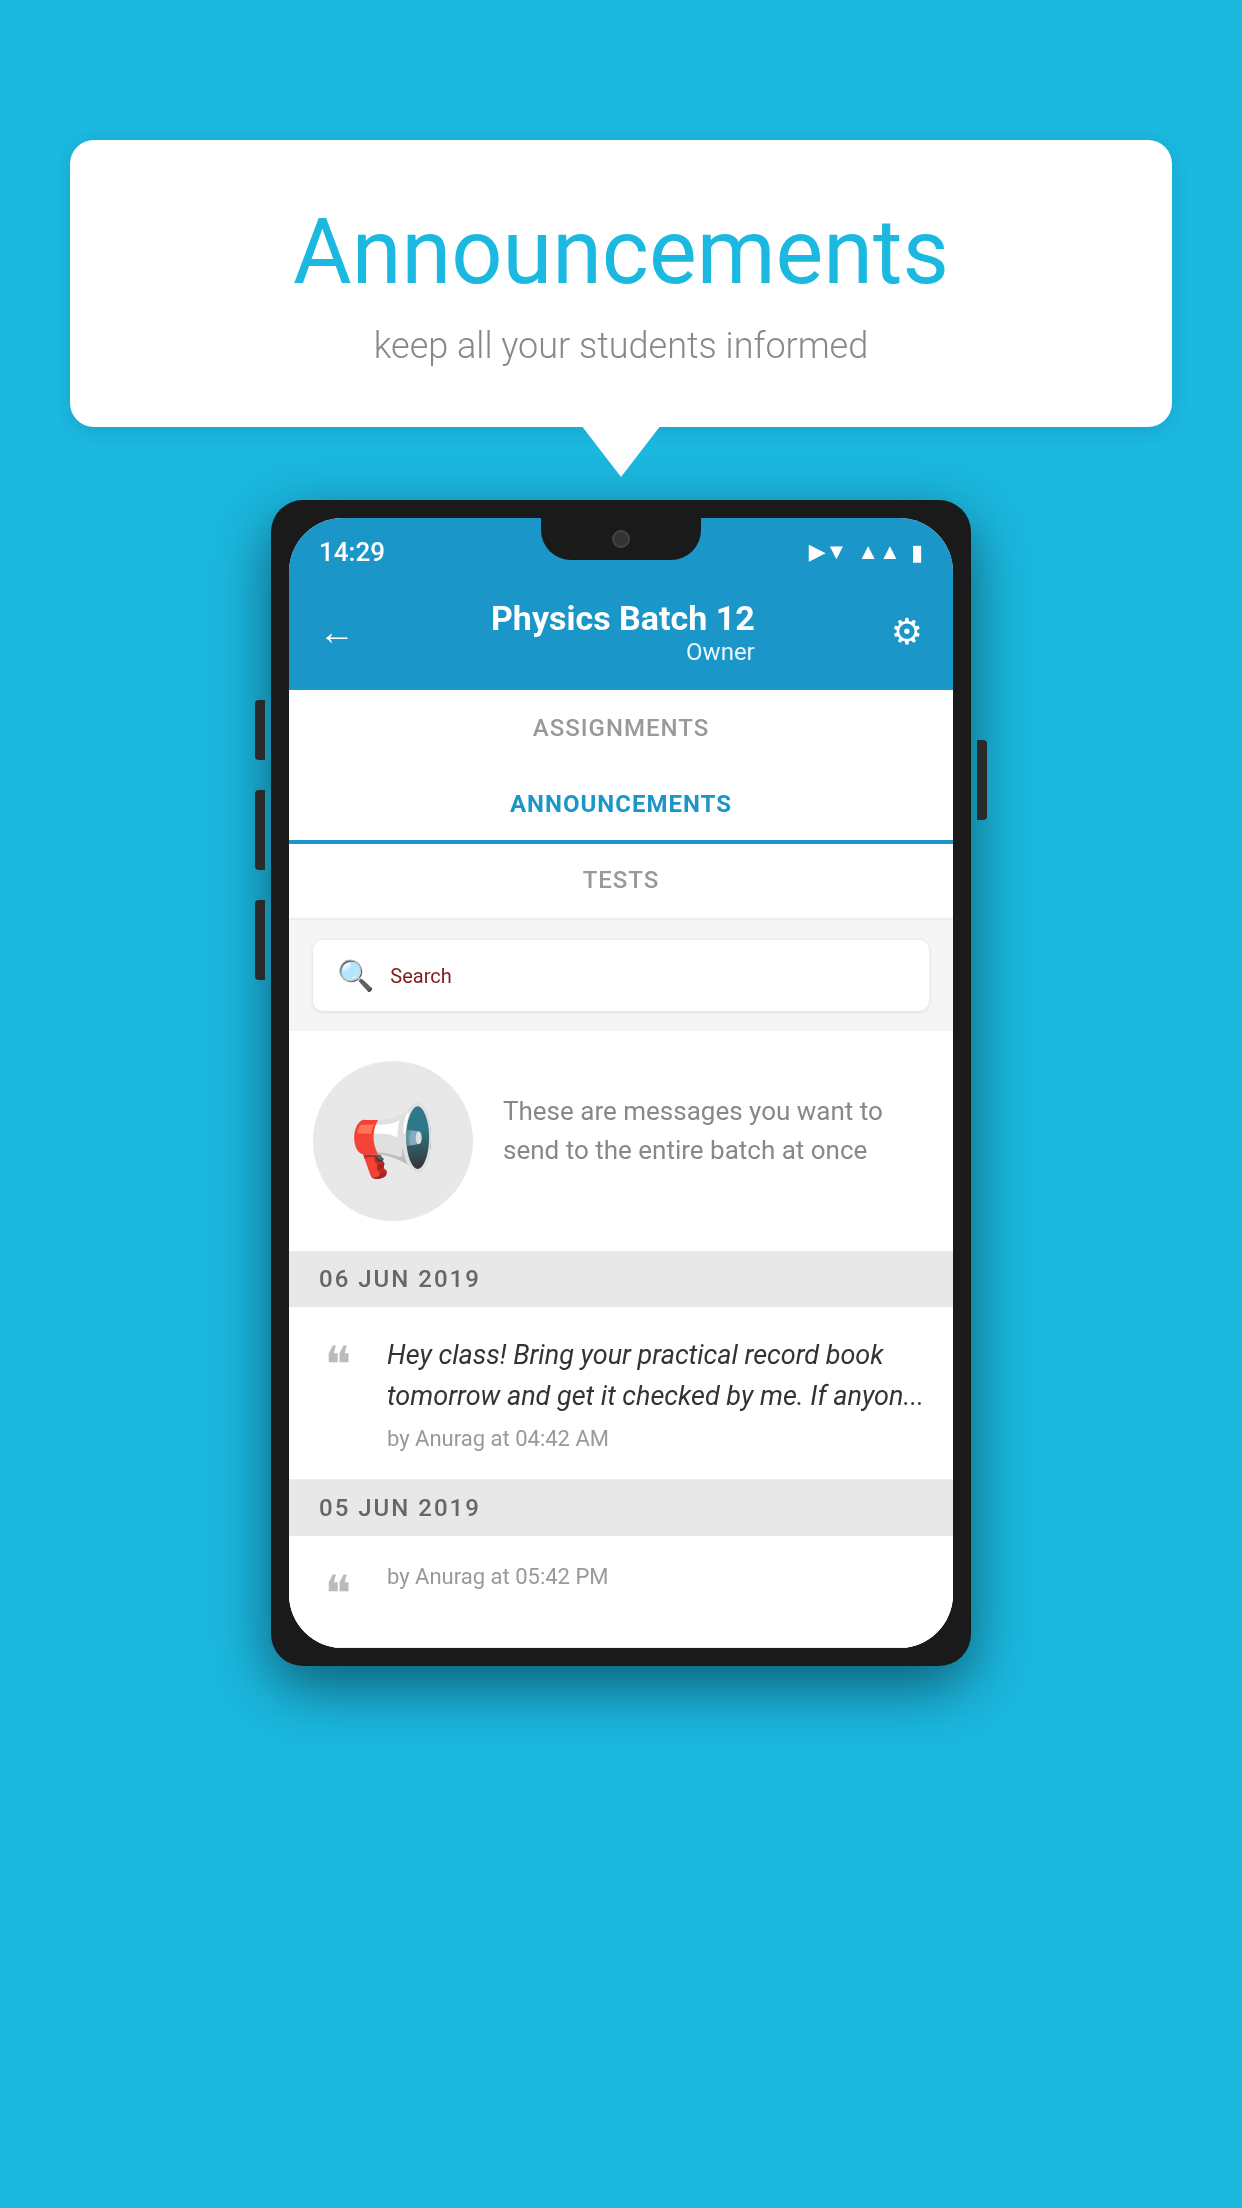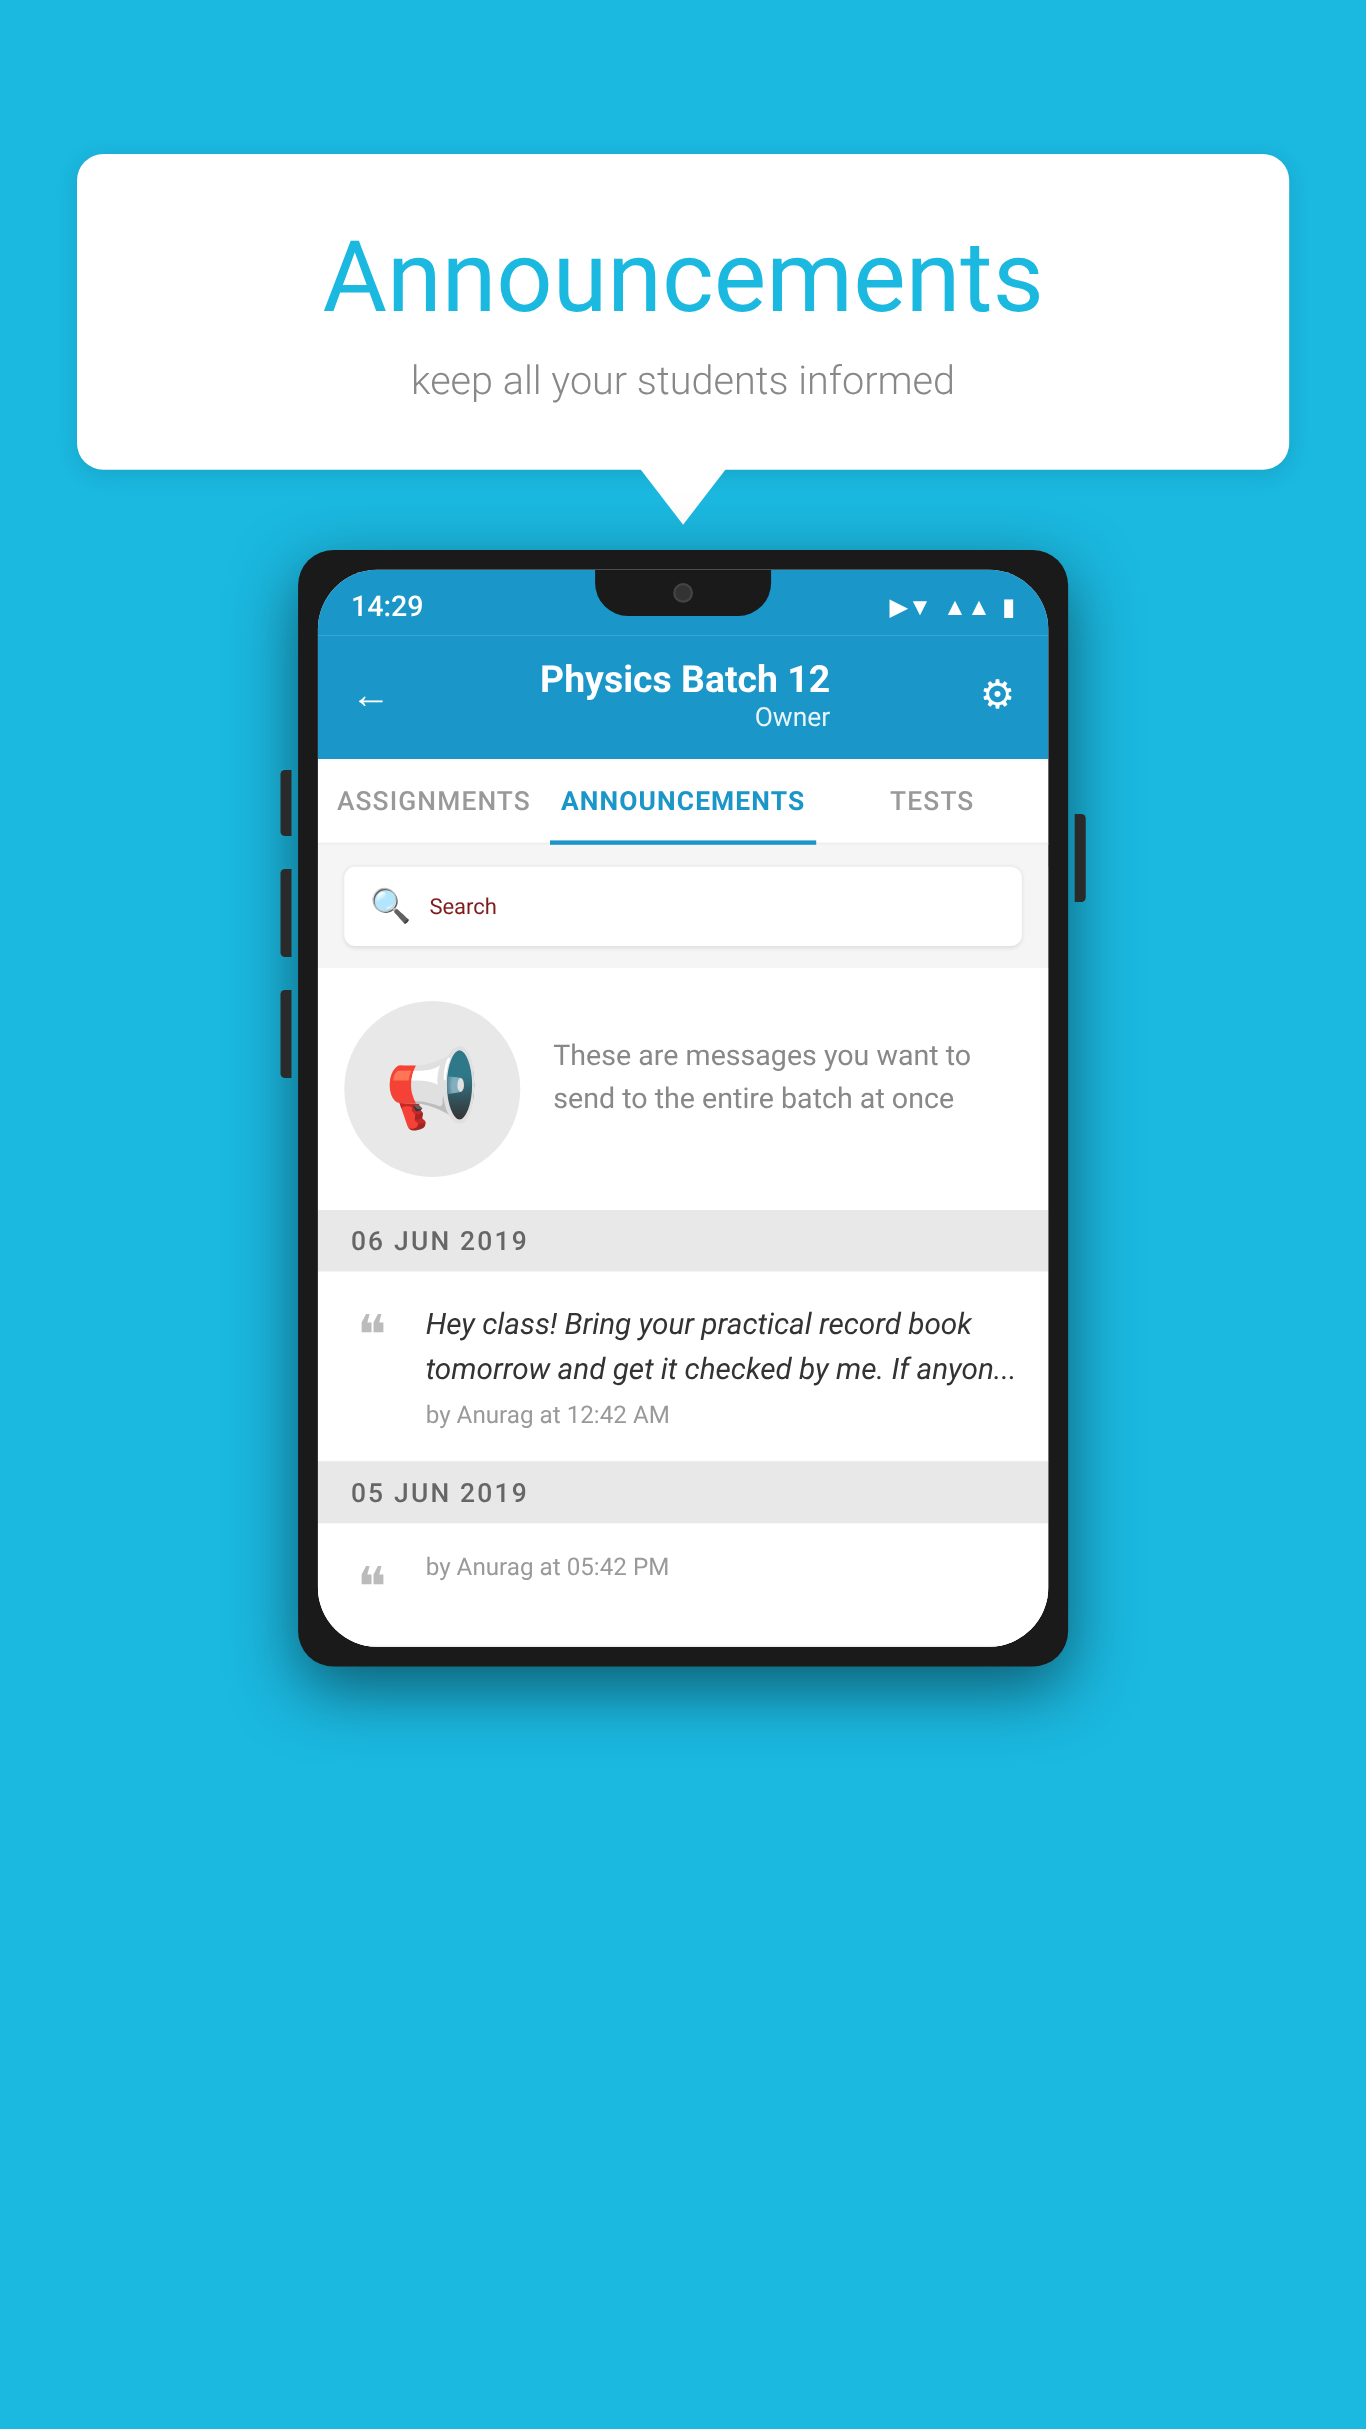--- a/index.html
+++ b/index.html
@@ -168,20 +168,21 @@
     .gear-icon {
       color: white;
       font-size: 36px;
     }
 
     
     .tabs-container {
       background: white;
       display: flex;
       border-bottom: 2px solid #eee;
+      flex-direction: column;
     }
 
     .tab {
       flex: 1;
       text-align: center;
       padding: 24px 10px;
       font-size: 24px;
       color: #999;
       font-weight: 500;
       cursor: pointer;
@@ -432,21 +433,21 @@
             <div class="promo-text">These are messages you want to send to the entire batch at once</div>
           </div>
         </div>
 
         <div class="date-divider">06  JUN  2019</div>
 
         <div class="announcement-item">
           <div class="quote-icon">❝</div>
           <div class="announcement-content">
             <div class="announcement-text">Hey class! Bring your practical record book tomorrow and get it checked by me. If anyon...</div>
-            <div class="announcement-meta">by Anurag at 12:42 AM</div>
+            <div class="announcement-meta">by Anurag at 04:42 AM</div>
           </div>
         </div>
 
         <div class="date-divider">05  JUN  2019</div>
 
         <div class="announcement-item">
           <div class="quote-icon">❝</div>
           <div class="announcement-content">
             <div class="announcement-meta">by Anurag at 05:42 PM</div>
           </div>

